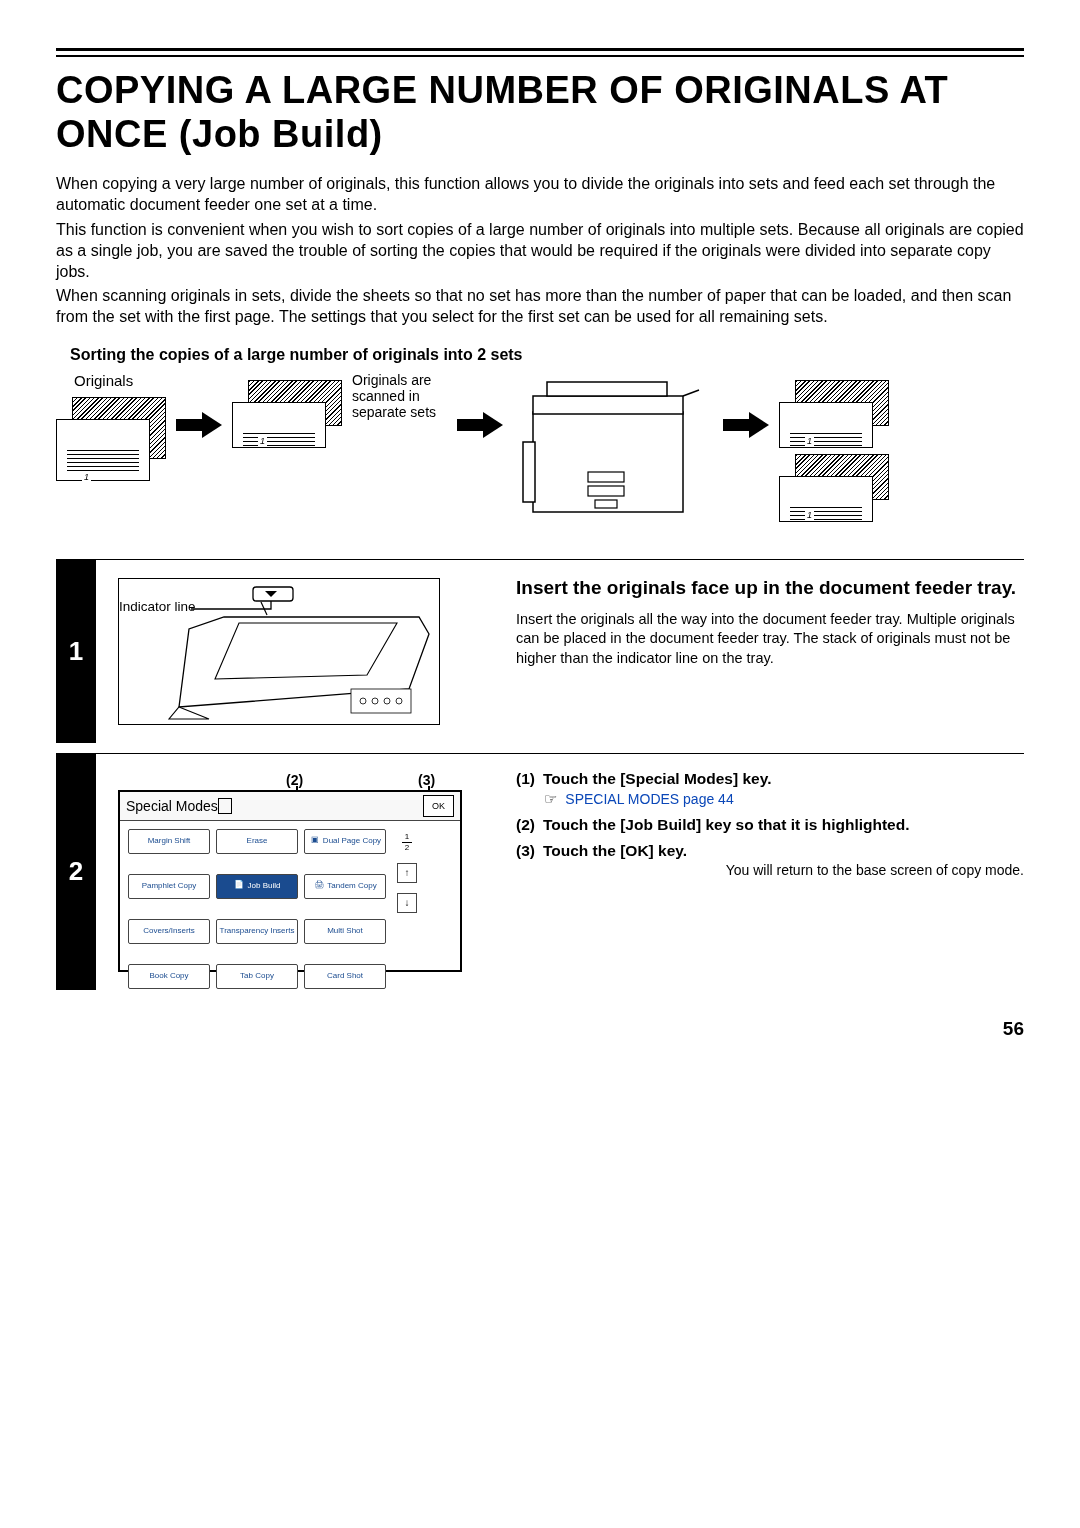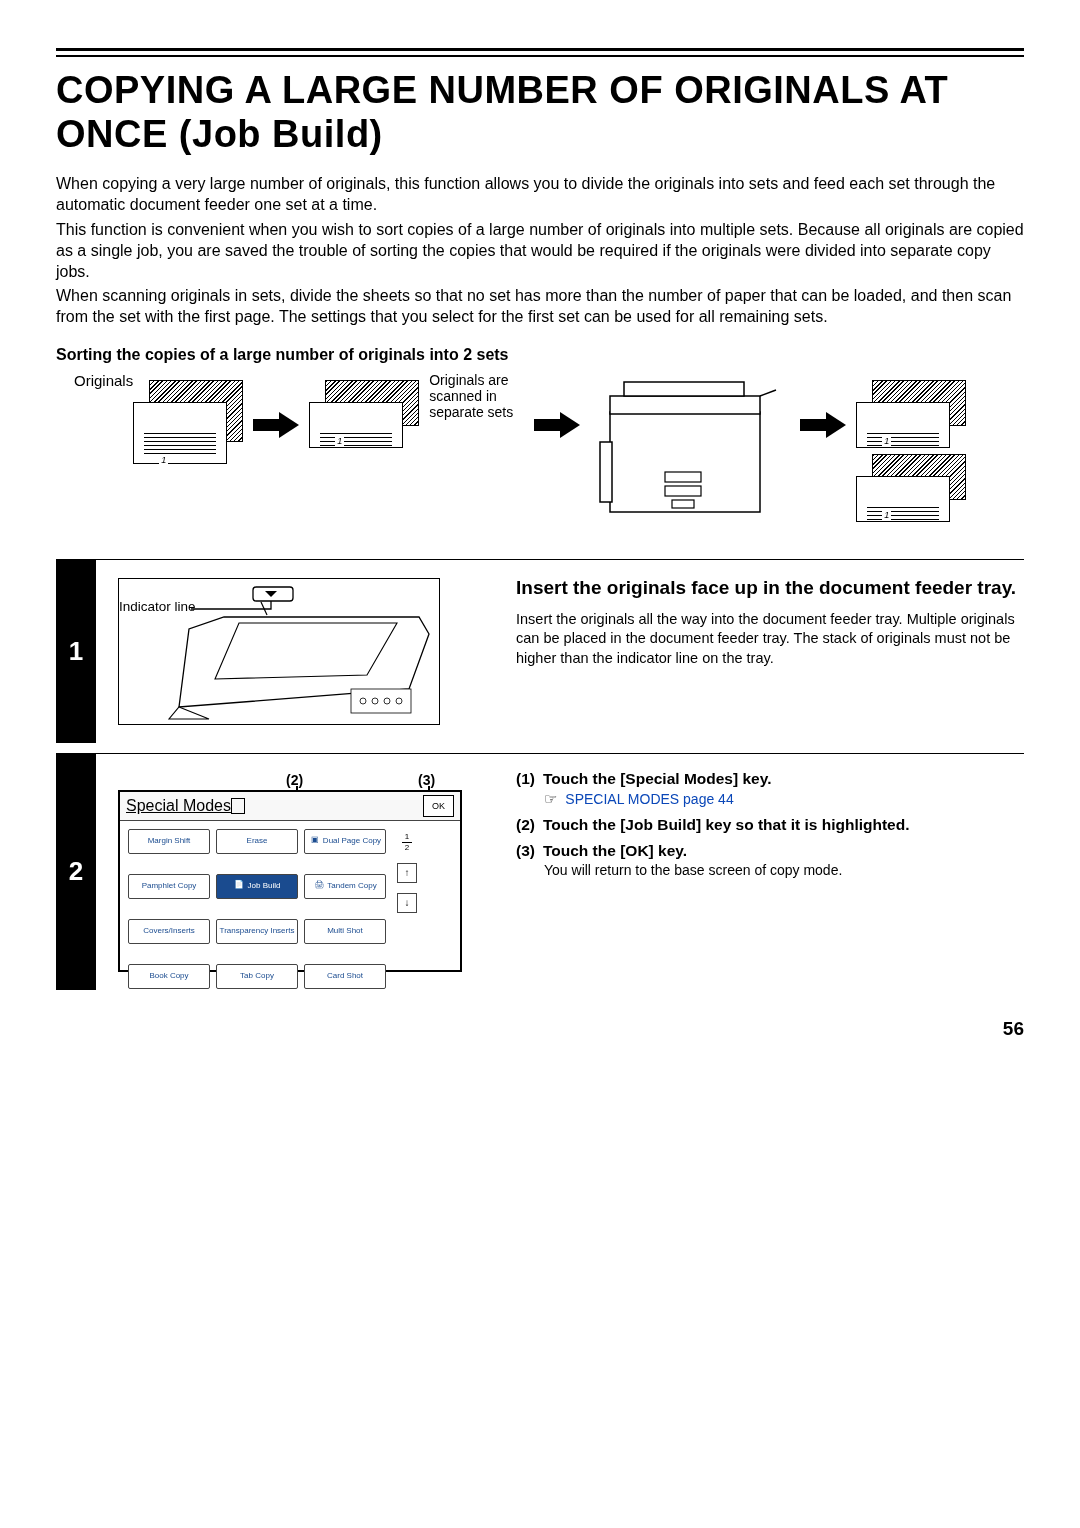--- a/index.html
+++ b/index.html
@@ -30,36 +30,36 @@
     line-height: 1.15;
   }
   p.body {
     font-size: 16px;
     margin: 0 0 4px 0;
     line-height: 1.3;
   }
   .subheading {
     font-size: 16px;
     font-weight: 700;
-    margin: 18px 0 8px 0;
+    margin: 18px 0 8px 14px;
   }
   .diagram-row {
     display: flex;
     align-items: flex-start;
     gap: 10px;
     margin-top: 8px;
     margin-bottom: 32px;
   }
   .diag-label {
     font-size: 15px;
     padding-left: 18px;
   }
   .diag-col {
     display: flex;
-    flex-direction: row;
+    flex-direction: column;
   }
   .paperstack {
     position: relative;
     width: 110px;
     height: 85px;
     margin-top: 8px;
   }
   .paperstack .sheet {
     position: absolute;
     width: 92px;
@@ -187,21 +187,21 @@
     font-size: 9px;
   }
   .panel-header {
     display: flex;
     align-items: center;
     justify-content: space-between;
     border-bottom: 1px solid #444;
     padding: 3px 6px;
     background: #f8f8f8;
   }
-  .panel-header .title { font-size: 16px; text-decoration: underline; }
+  .panel-header .title { font-size: 14px; }
   .panel-header .doc-icon {
     width: 12px; height: 14px;
     border: 1px solid #000;
     position: relative;
   }
   .panel-header .ok {
     border: 1px solid #000;
     padding: 5px 8px;
     font-size: 9px;
     background: #fff;
@@ -505,21 +505,21 @@
           <div class="item-title">
             <span>(2)</span>
             <span>Touch the [Job Build] key so that it is highlighted.</span>
           </div>
         </div>
         <div class="item">
           <div class="item-title">
             <span>(3)</span>
             <span>Touch the [OK] key.</span>
           </div>
-          <div class="item-sub" style="padding-left:28px;">
+          <div class="item-sub" style="padding-left:28px;text-align:right;">
             <span>You will return to the base screen of copy mode.</span>
           </div>
         </div>
       </div>
     </div>
   </div>
 
   <div class="pagenum-footer">56</div>
 </div>
 

